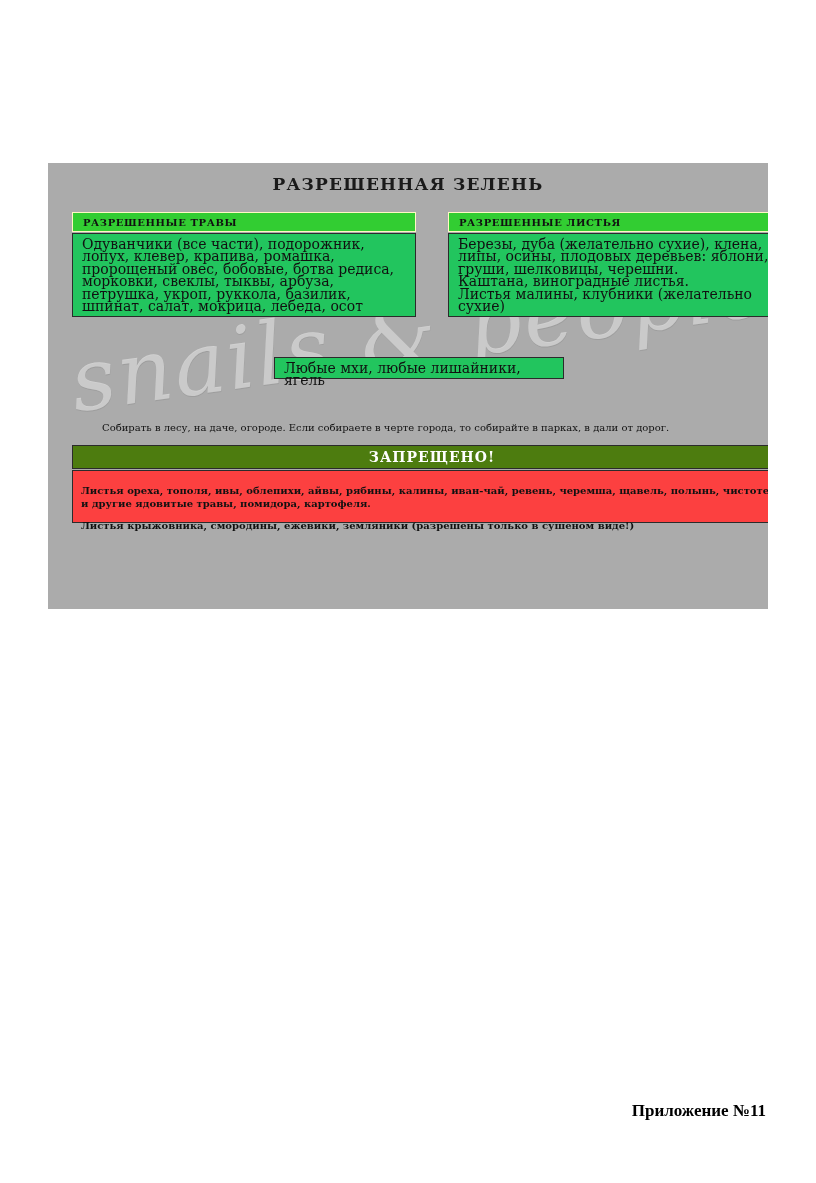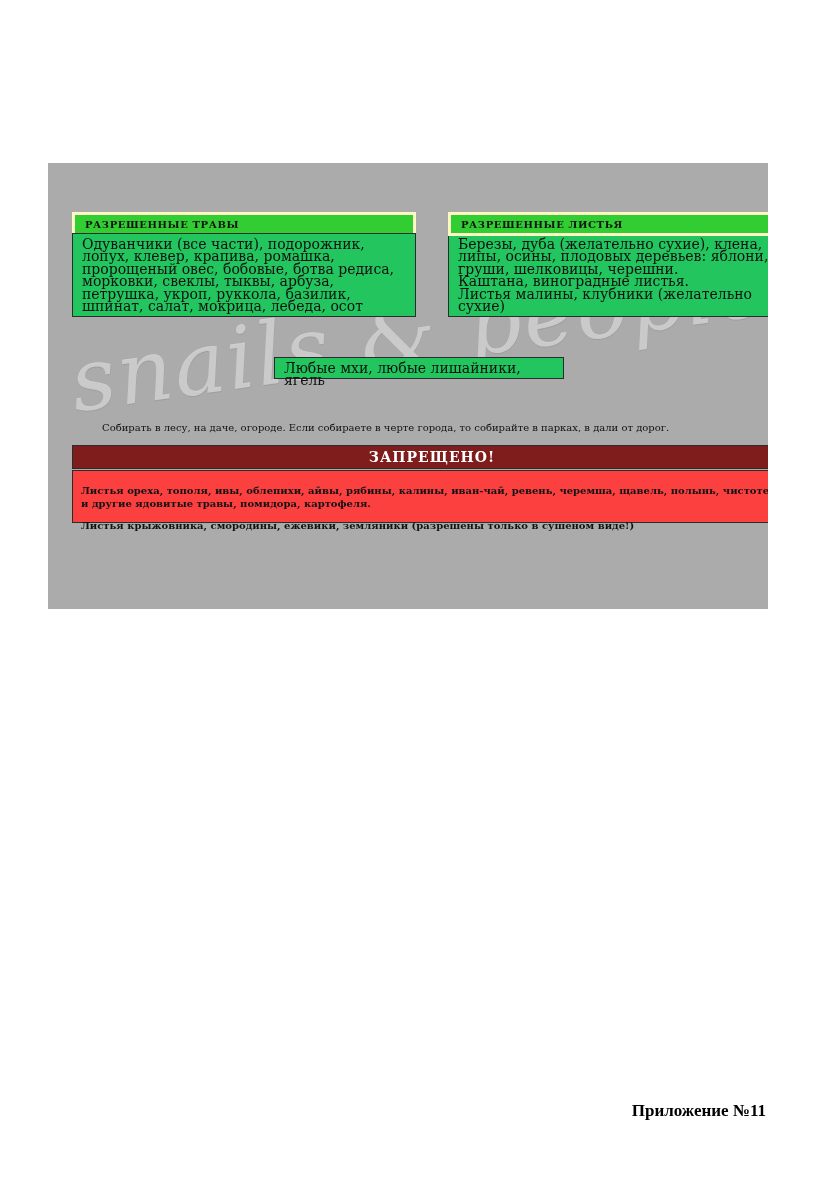--- a/index.html
+++ b/index.html
@@ -62,21 +62,21 @@
     color: #1a1a1a;
   }
 
   
   .box {
     position: absolute;
     box-sizing: border-box;
   }
   .hdr {
     background: #32cd32;
-    border: 3px solid #fef9c3;
+    border: 1px solid #fef9c3;
     color: #111;
     font-family: "DejaVu Serif", serif;
     font-weight: bold;
     font-size: 10px;
     letter-spacing: 0.6px;
     padding: 4px 0 3px 10px;
     box-sizing: border-box;
   }
   .body {
     background: #22c55e;
@@ -111,21 +111,21 @@
     font-size: 10px;
     line-height: 13px;
   }
   .note p { margin: 16px; }
 
   
   #forbidden-header {
     left: 24px;
     top: 282px;
     width: 720px;
-    background: #7f1d1d;
+    background: #4d7c0f;
     border: 1px solid #2b2b2b;
     text-align: center;
     color: #fff;
     font-family: "DejaVu Serif", serif;
     font-weight: bold;
     font-size: 14px;
     letter-spacing: 1px;
     padding: 3px 0 3px 0;
     box-sizing: border-box;
   }
@@ -159,20 +159,21 @@
 </style>
 </head>
 <body>
 
 <div class="page">
 
   <div class="poster">
 
     <div class="watermark">snails &amp; people</div>
 
+    <div class="poster-title">РАЗРЕШЕННАЯ ЗЕЛЕНЬ</div>
 
     <div class="box hdr" id="herbs-header">РАЗРЕШЕННЫЕ ТРАВЫ</div>
     <div class="box body" id="herbs-body">
       <p>Одуванчики (все части), подорожник, лопух, клевер, крапива, ромашка, пророщеный овес, бобовые, ботва редиса, морковки, свеклы, тыквы, арбуза, петрушка, укроп, руккола, базилик, шпинат, салат, мокрица, лебеда, осот</p>
     </div>
 
     <div class="box body" id="leaves-body">
       <p>Березы, дуба (желательно сухие), клена, липы, осины, плодовых деревьев: яблони, груши, шелковицы, черешни.</p>
       <p>Каштана, виноградные листья.</p>
       <p>Листья малины, клубники (желательно сухие)</p>

